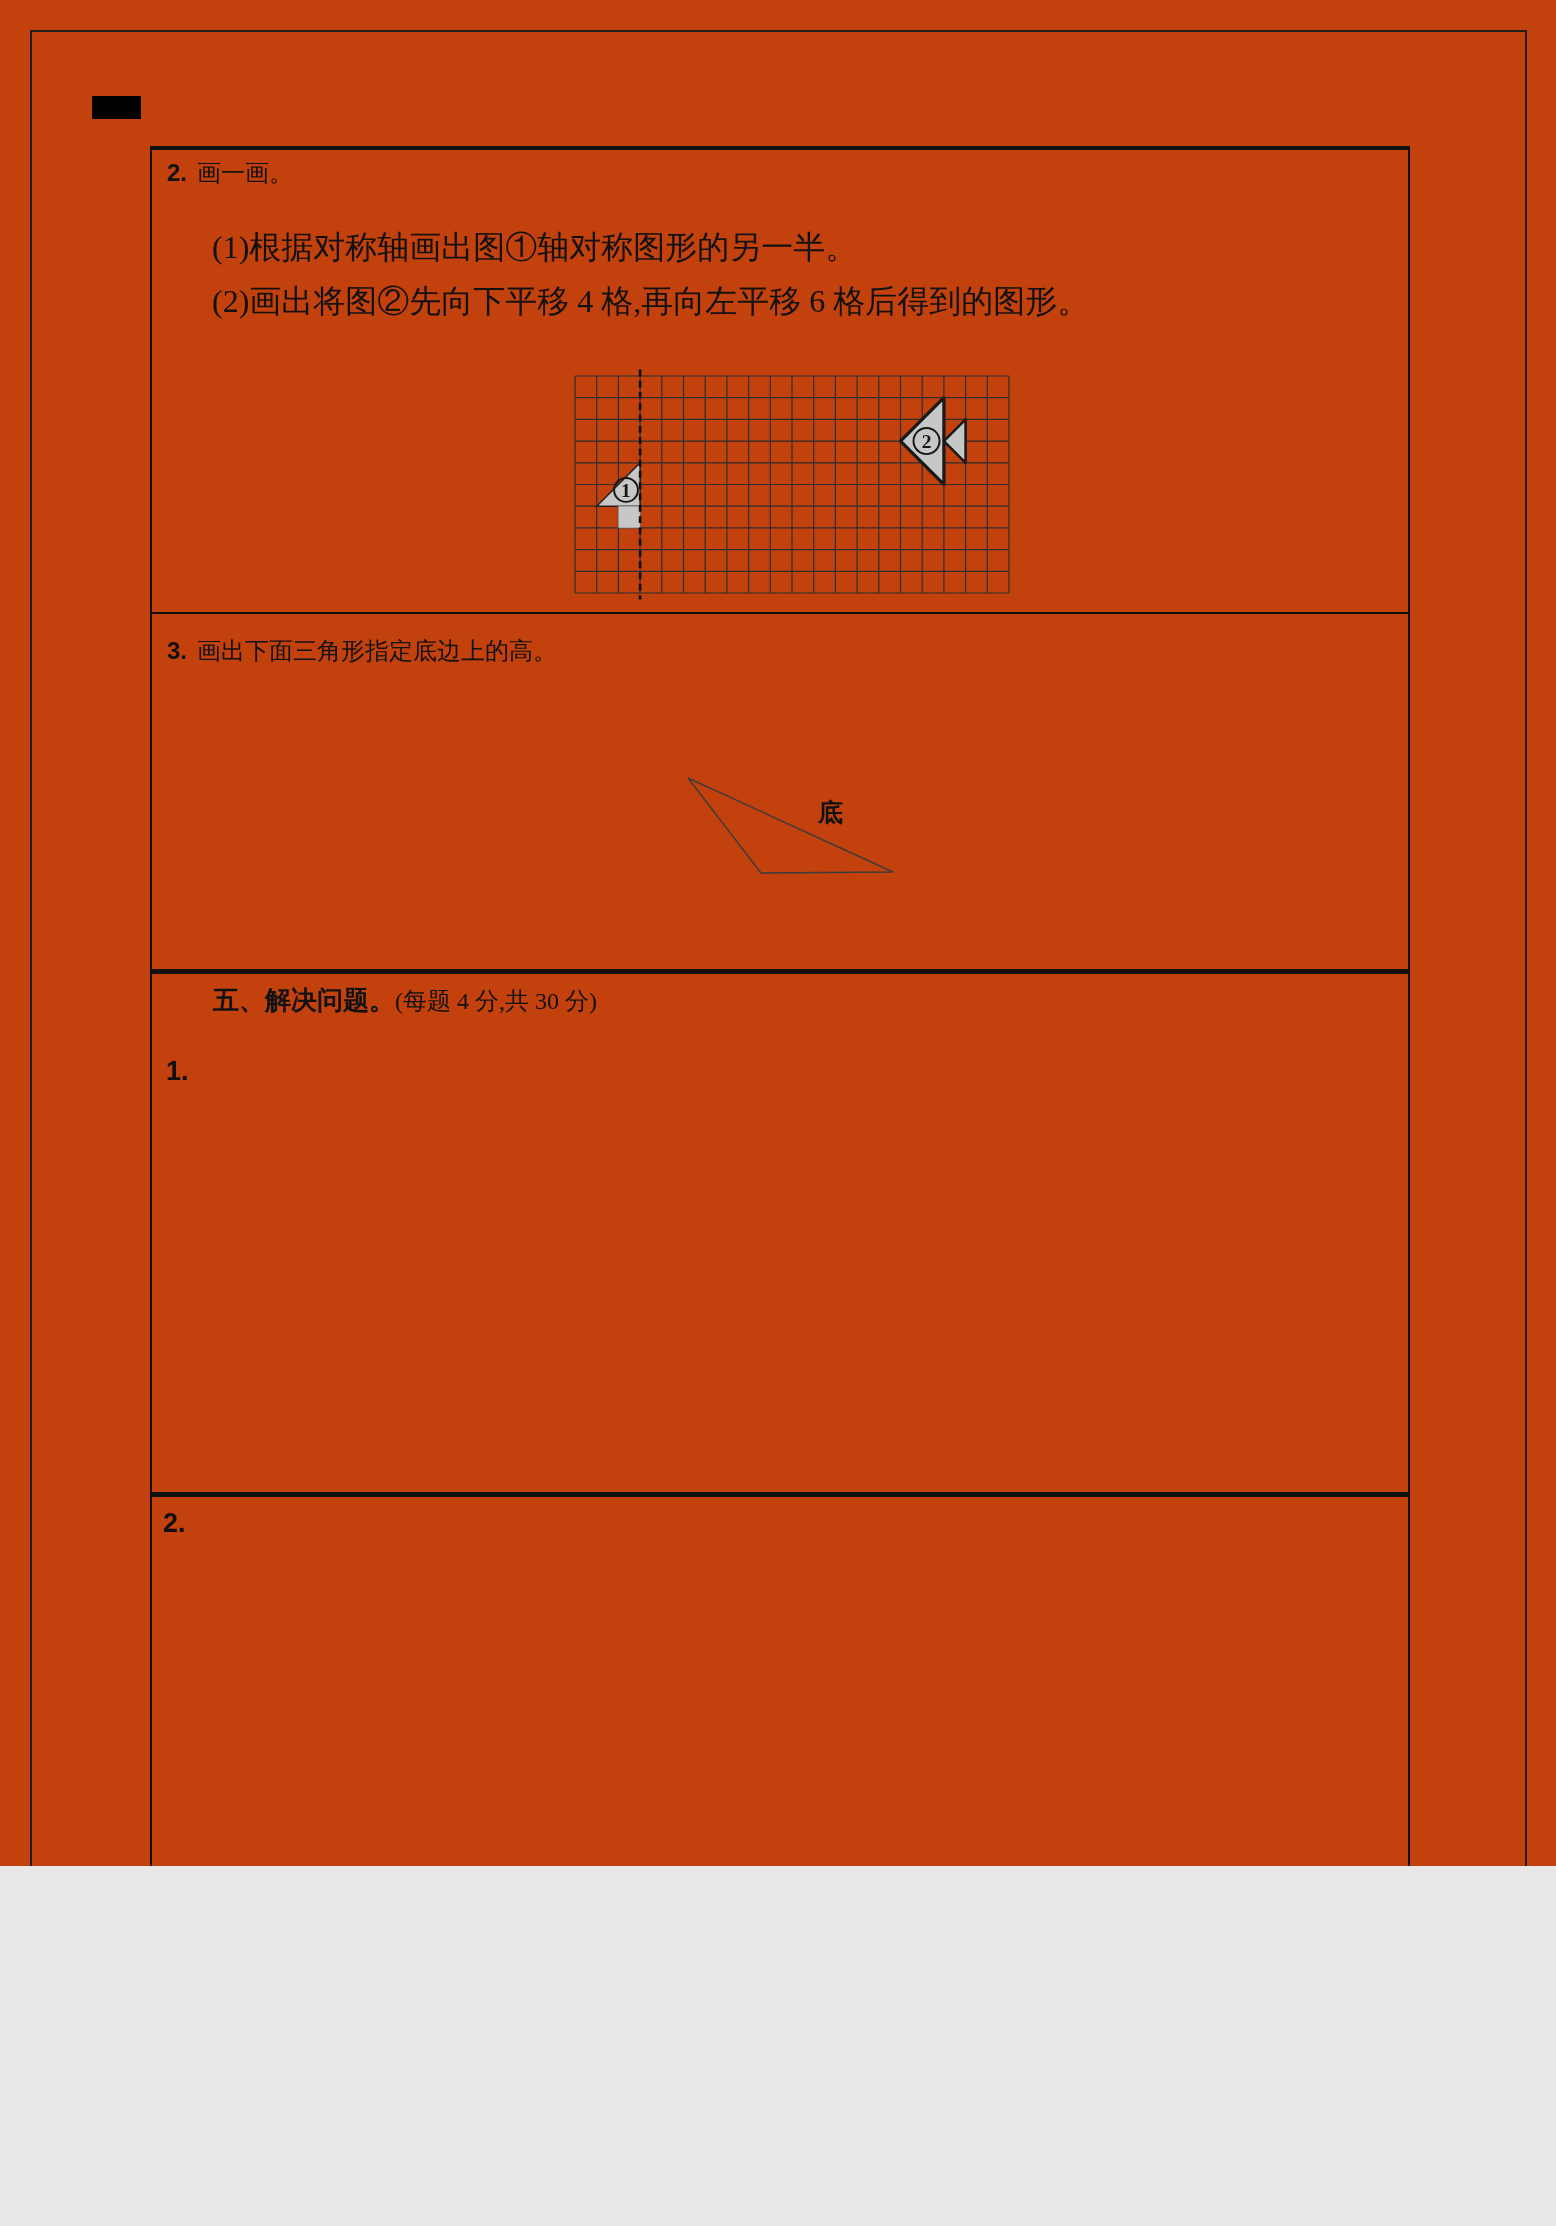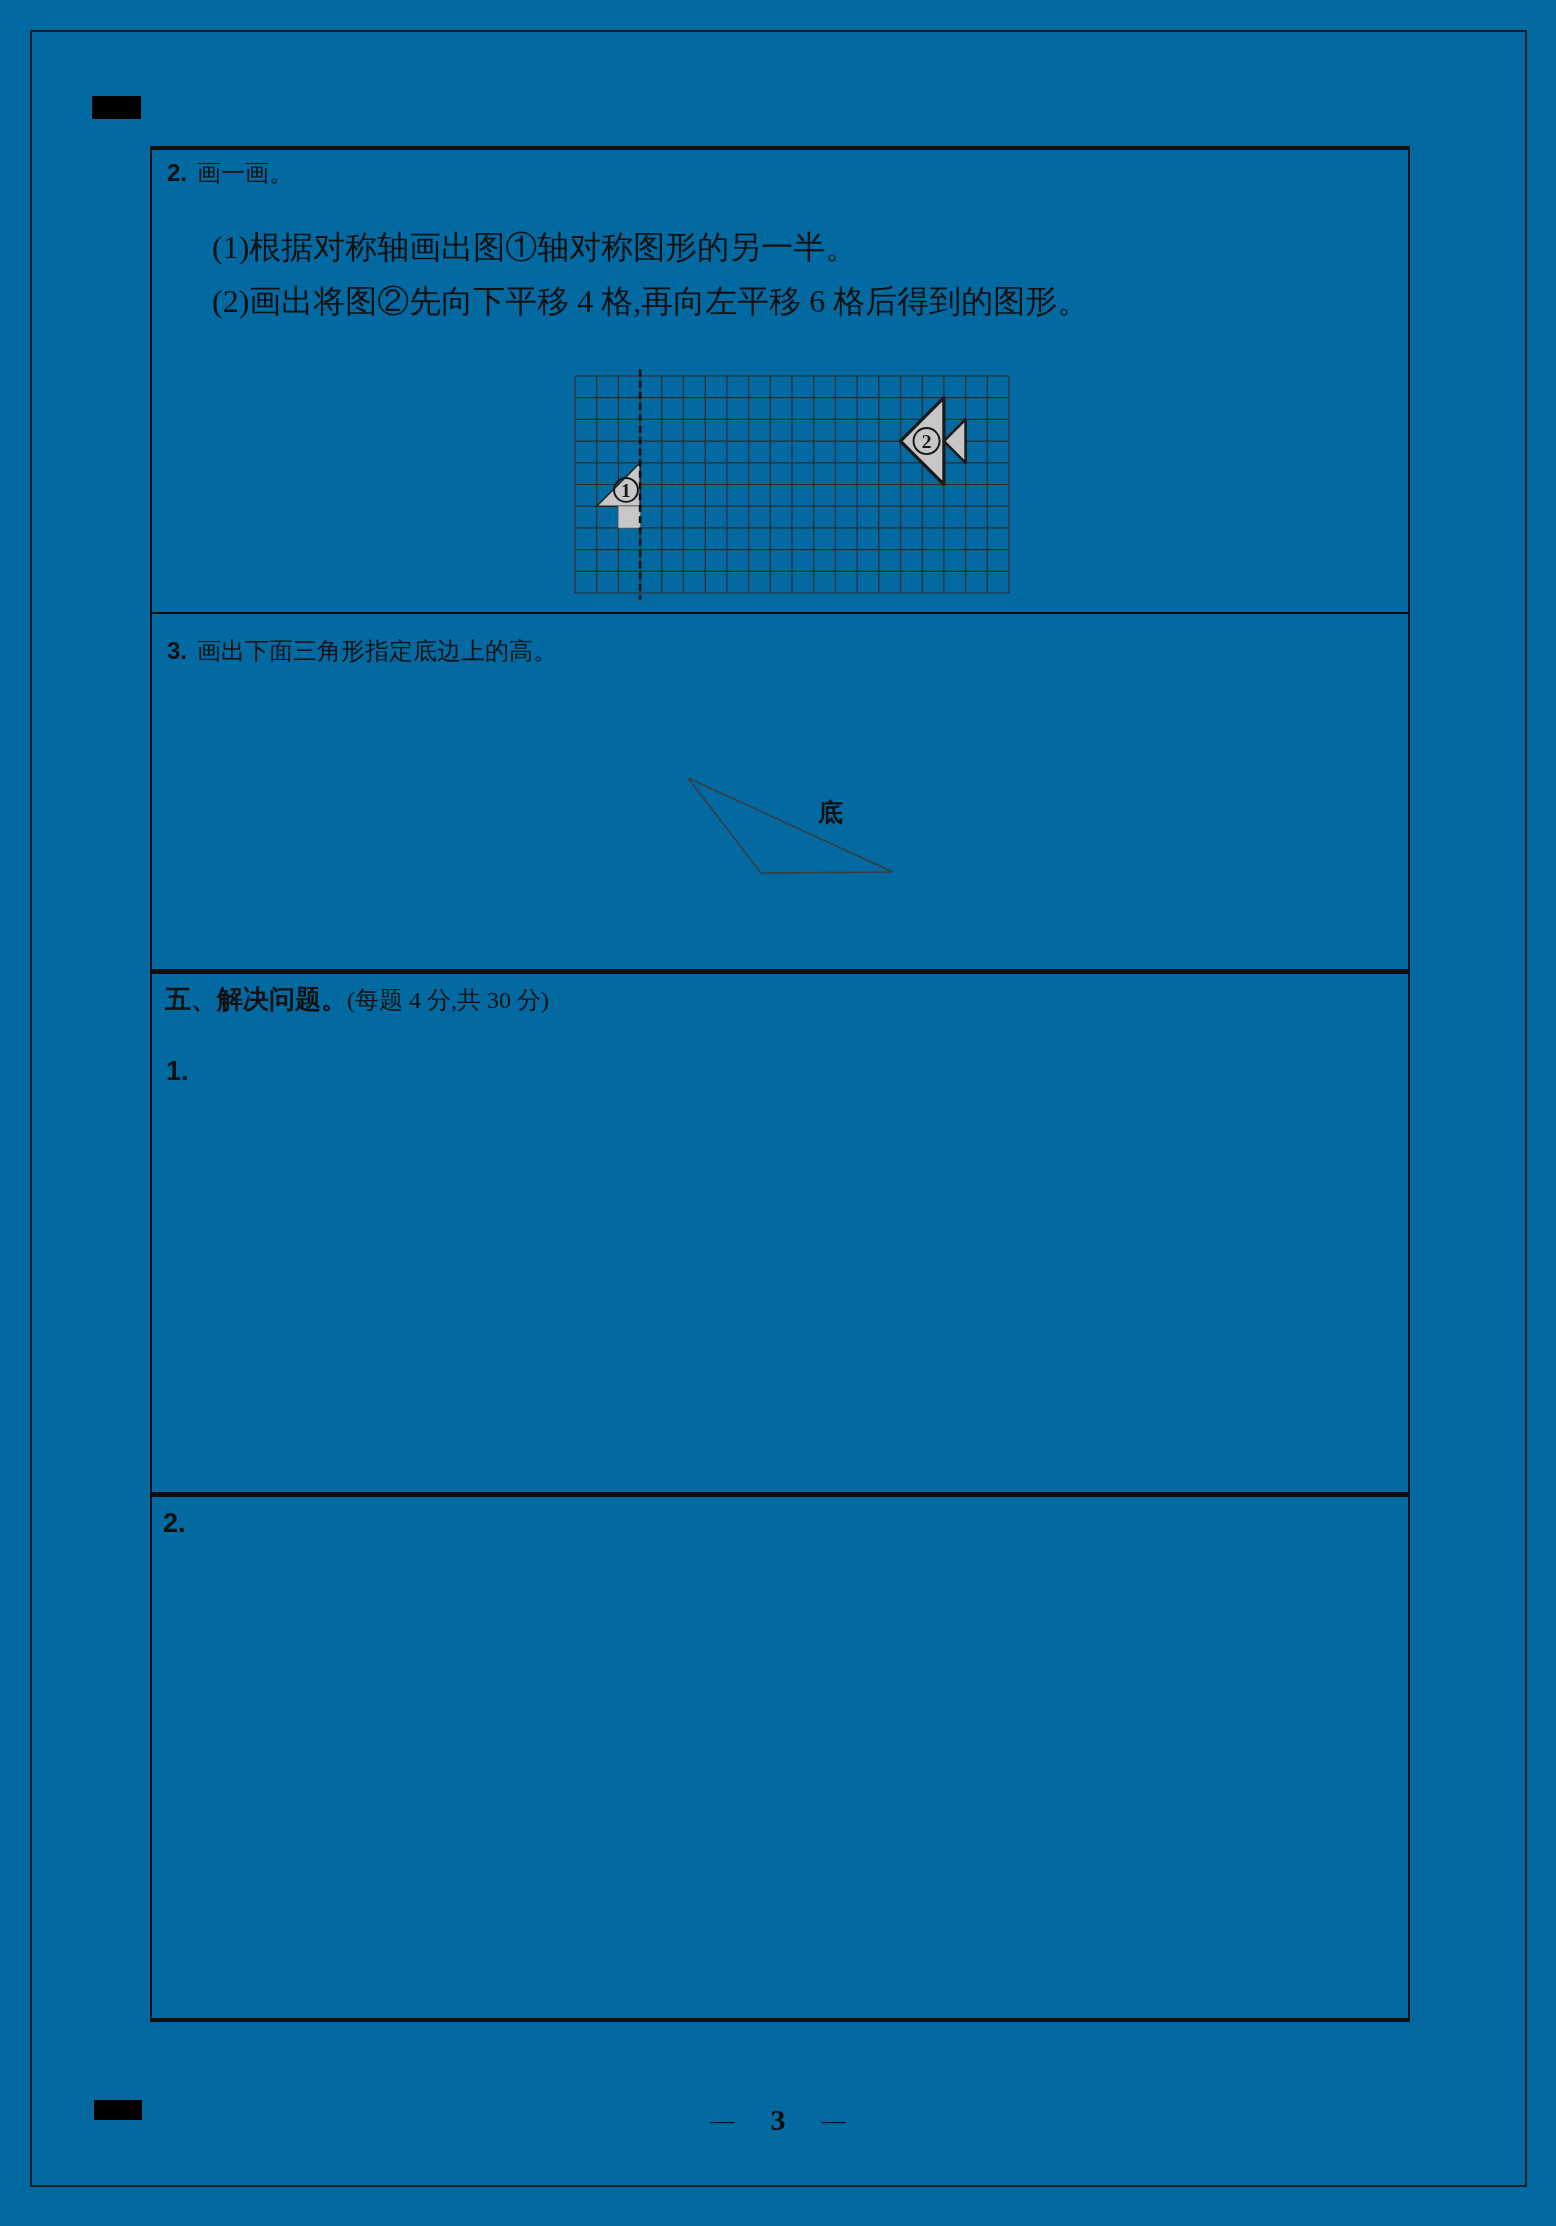--- a/index.html
+++ b/index.html
@@ -1,19 +1,19 @@
 <!DOCTYPE html>
 <html><head>
 <meta charset="utf-8">
 <style>
   html,body{margin:0;padding:0;background:#e8e8e8;}
   .page{
     position:relative;
-    width:1556px;height:2226px;
-    background:#0369a1;
+    width:1556px;height:1866px;
+    background:#c2410c;
     font-family:"Liberation Serif", serif;
     color:#111;
     overflow:hidden;
   }
   .outer-border{
     position:absolute;left:30px;top:30px;
     width:1497px;height:2157px;
     border:2px solid #1e1e1e;
     box-sizing:border-box;
   }
@@ -32,21 +32,21 @@
 
   .divider{left:-2px;width:1260px;background:#101010;}
   .divider.thin{height:2px;}
   .divider.thick{height:4.5px;}
 
   .q-line{font-size:24px;line-height:30px;white-space:nowrap;}
   .q-num{font-family:"Liberation Sans", sans-serif;font-weight:bold;font-size:24px;margin-right:10px;}
   .q-title{font-size:24px;}
   .sub-line{font-size:32px;line-height:30px;white-space:nowrap;}
 
-  .sec-title{font-family:Liberation Mono, monospace;font-weight:bold;font-size:26px;}
+  .sec-title{font-family:Liberation Sans, sans-serif;font-weight:bold;font-size:26px;margin-left:48px;}
   .sec-note{font-size:24px;}
   .item-num{font-family:"Liberation Sans", sans-serif;font-weight:bold;font-size:27px;}
 
   .base-label{font-size:25px;font-weight:bold;}
 
   svg{overflow:visible;display:block;}
 
   .footer-notice{
     position:absolute;left:0;top:2040px;width:1556px;
     text-align:center;

